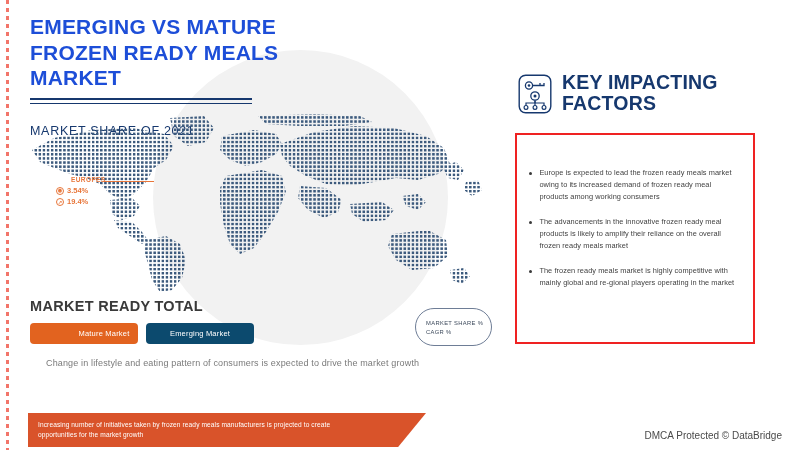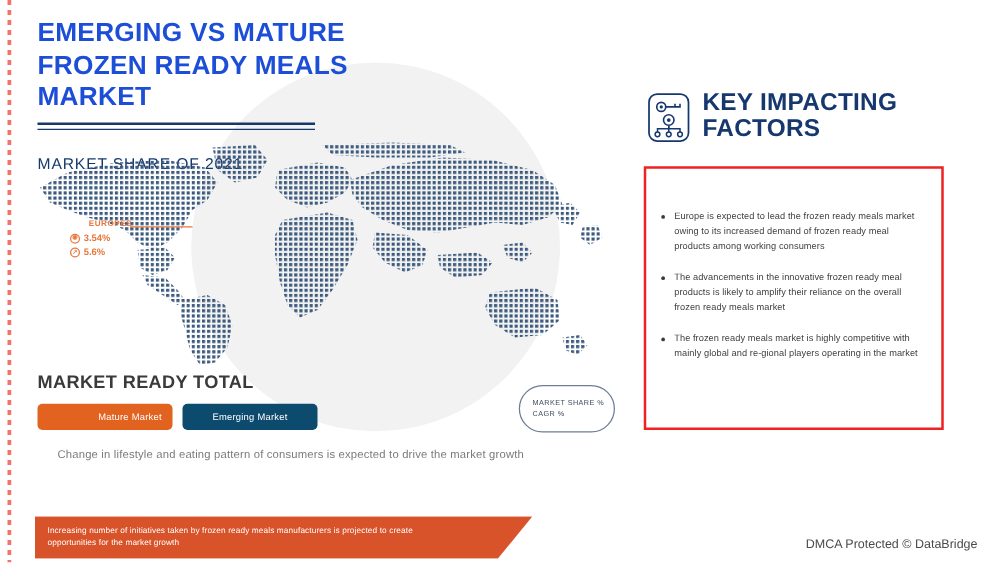--- a/index.html
+++ b/index.html
@@ -203,21 +203,21 @@
 
 <div class="leader"></div>
 <div class="callout">
   <div class="callout-name">EUROPES</div>
   <div class="callout-row">
     <span class="callout-ico">◉</span>
     <span>3.54%</span>
   </div>
   <div class="callout-row">
     <span class="callout-ico">↗</span>
-    <span>5.6%</span>
+    <span>19.4%</span>
   </div>
 </div>
 
 <div class="mst">
   <div class="mst-title">MARKET READY TOTAL</div>
   <div class="pills">
     <div class="pill mature">Mature Market</div>
     <div class="pill emerging">Emerging Market</div>
   </div>
 </div>

